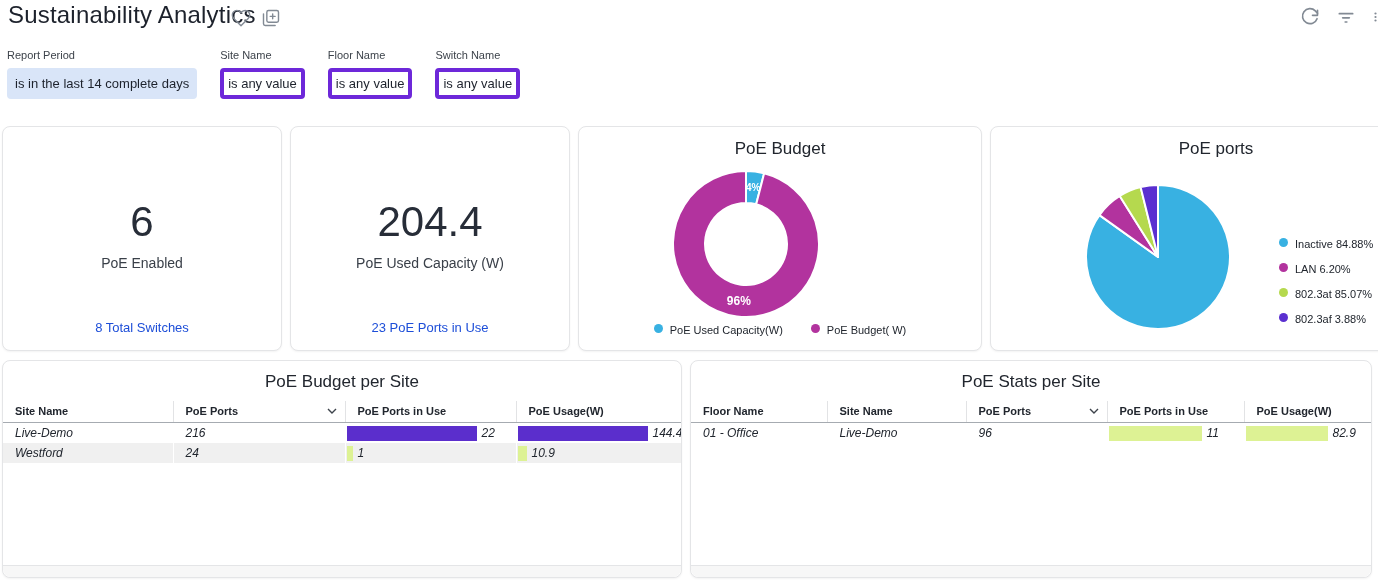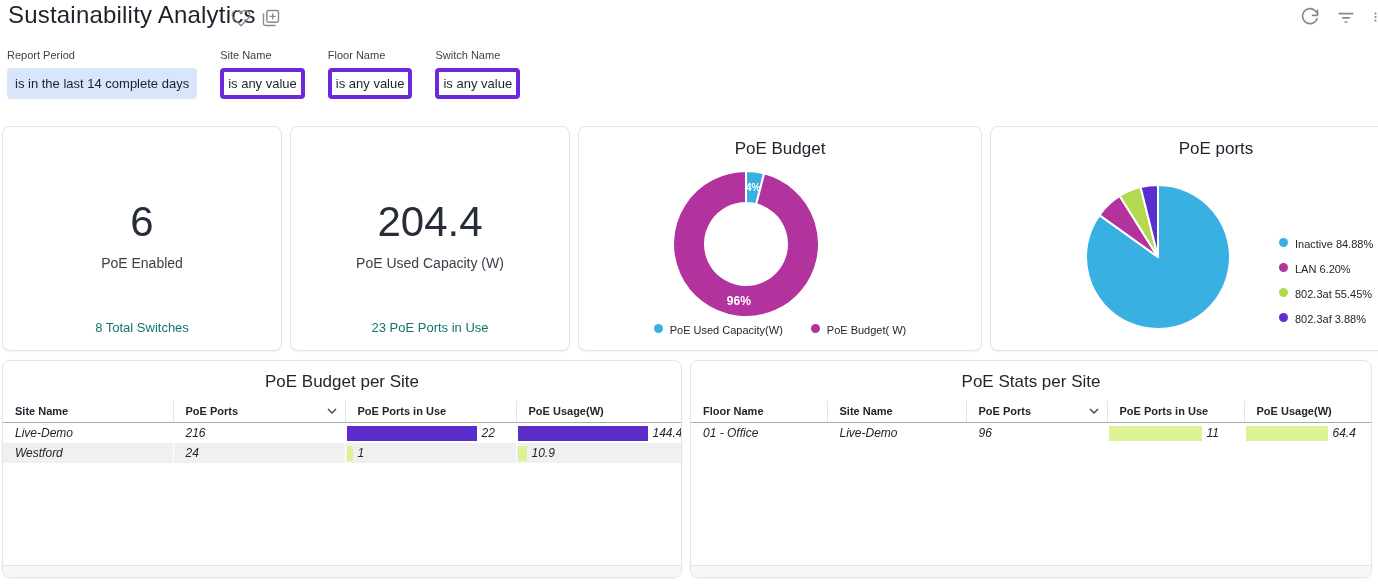--- a/index.html
+++ b/index.html
@@ -27,21 +27,21 @@
   .cards-row { position:absolute; left:2px; top:126px; display:flex; gap:8px; }
   .card { position:relative; background:#fff; border:1px solid #e4e5e7; border-radius:8px;
           box-shadow:0 1px 2px rgba(0,0,0,.05); height:225px; }
   .card.stat { width:280px; }
   .card.chart-sm { width:404px; }
   .card.chart-lg { width:452px; }
 
   .stat-center { position:absolute; left:0; right:0; top:72px; text-align:center; }
   .stat-value { font-size:42px; font-weight:500; color:#272d38; line-height:1.1; }
   .stat-label { font-size:14px; color:#3a4049; margin-top:10px; }
-  .stat-footer { position:absolute; left:0; right:0; bottom:15px; text-align:center; font-size:13px; font-weight:500; color:#0f766e; }
+  .stat-footer { position:absolute; left:0; right:0; bottom:15px; text-align:center; font-size:13px; font-weight:500; color:#1d4ed8; }
 
   .chart-title { position:absolute; left:0; right:0; top:12px; text-align:center; font-size:17px; color:#21262e; }
   .chart-svg { position:absolute; left:0; top:28px; }
   .pie-svg { position:absolute; left:0; top:0; }
   .legend-bottom { position:absolute; left:0; right:0; bottom:14px; display:flex; justify-content:center; gap:28px; }
   .legend-right { position:absolute; left:288px; top:101px; display:flex; flex-direction:column; gap:3px; }
   .legend-item { display:flex; gap:7px; font-size:11px; color:#21262e; cursor:pointer; white-space:nowrap;margin-top:10px; }
   .legend-dot { width:9px; height:9px; border-radius:50%; flex:0 0 auto; }
 
   
@@ -176,21 +176,21 @@
           <span class="legend-item">
             <span class="legend-dot" style="background: rgb(56, 177, 226);"></span>
             <span>Inactive 84.88%</span>
           </span>
           <span class="legend-item">
             <span class="legend-dot" style="background: rgb(178, 51, 158);"></span>
             <span>LAN 6.20%</span>
           </span>
           <span class="legend-item">
             <span class="legend-dot" style="background: rgb(181, 217, 78);"></span>
-            <span>802.3at 55.45%</span>
+            <span>802.3at 85.07%</span>
           </span>
           <span class="legend-item">
             <span class="legend-dot" style="background: rgb(90, 47, 208);"></span>
             <span>802.3af 3.88%</span>
           </span>
         </div>
     </div>
   </div>
 
   <div class="tables-row">
@@ -281,21 +281,21 @@
                 <td>96</td>
                 <td class="bar-cell">
                   <div class="bar-wrap">
                     <span class="bar" style="width: 93px; background: rgb(221, 242, 148);"></span>
                     <span class="bar-label">11</span>
                   </div>
                 </td>
                 <td class="bar-cell">
                   <div class="bar-wrap">
                     <span class="bar" style="width: 82px; background: rgb(221, 242, 148);"></span>
-                    <span class="bar-label">64.4</span>
+                    <span class="bar-label">82.9</span>
                   </div>
                 </td>
               </tr>
             </tbody>
           </table>
         </div>
       <div class="table-scrollbar"></div>
     </div>
   </div>
 

